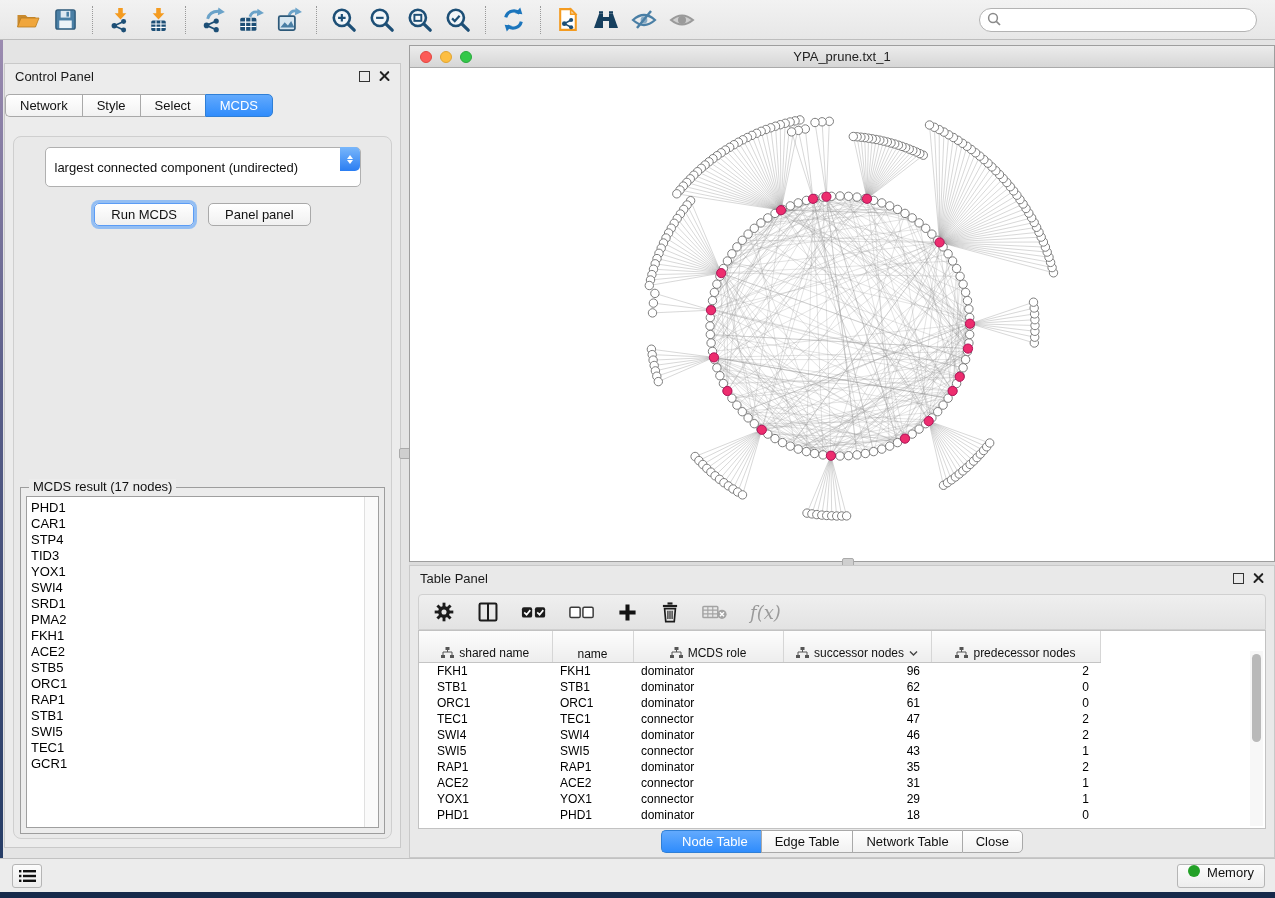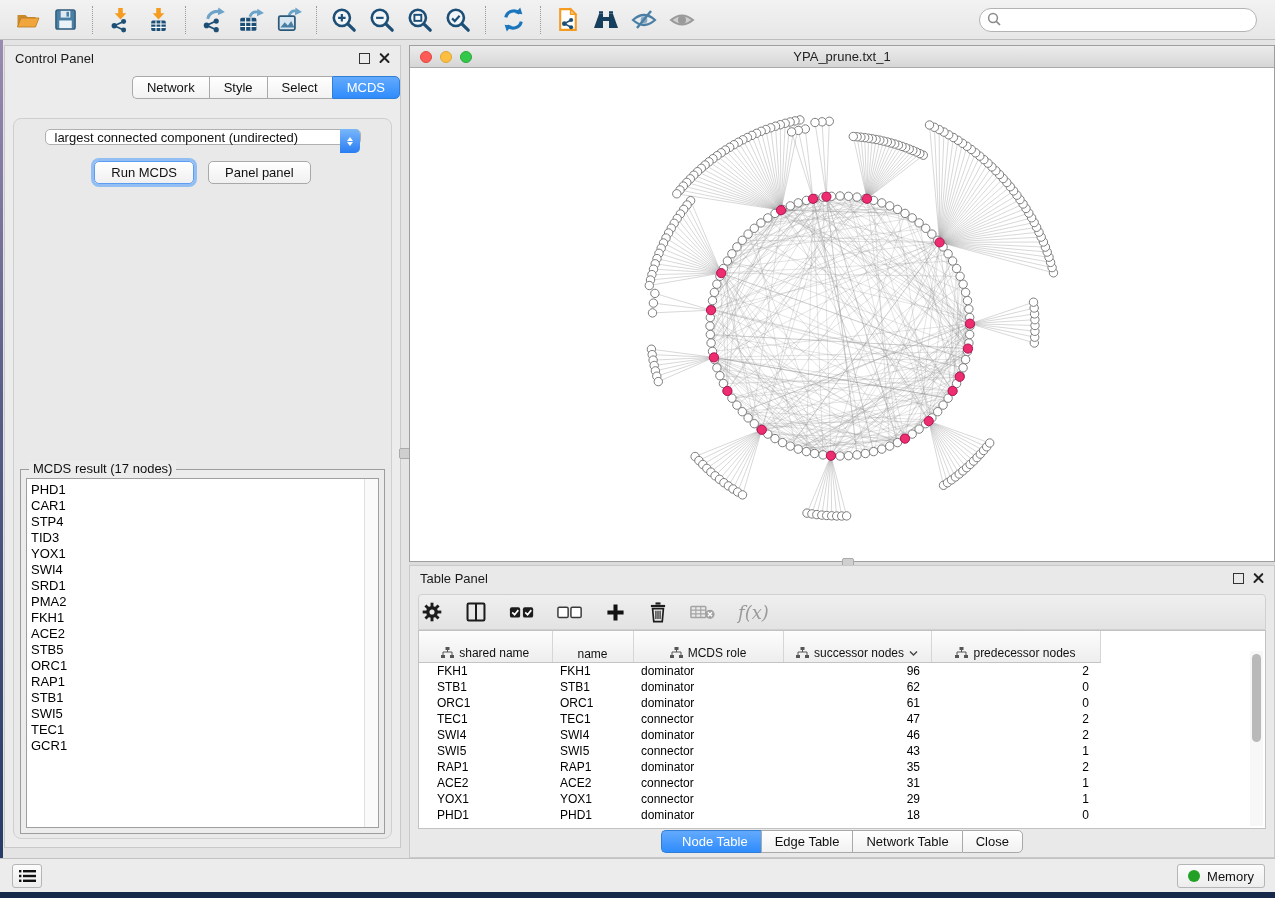--- a/index.html
+++ b/index.html
@@ -15,38 +15,38 @@
   .tb-sep { width:1px; height:28px; border-left:1px dotted #9a9a9a; margin:0 8px; }
   .tb-spacer { flex:1; }
   .search-wrap { position:relative; width:278px; height:24px; margin-right:10px; }
   .search-wrap input { width:100%; height:100%; border:1px solid #b3b3b3; border-radius:12px; background:#fff; padding:0 10px 0 26px; font-size:12px; outline:none; }
   .search-glyph { position:absolute; left:8px; top:4px; }
 
   
   .main { position:absolute; top:40px; left:3px; right:0; bottom:40px; background:#e4e4e4; }
 
   
-  .control-panel { position:absolute; left:1px; top:5px; width:397px; bottom:10px; background:#ececec; border:1px solid #c9c9c9; }
+  .control-panel { position:absolute; left:1px; top:23px; width:397px; bottom:10px; background:#ececec; border:1px solid #c9c9c9; }
   .panel-titlebar { height:24px; display:flex; align-items:center; padding:0 10px; }
   .panel-title { font-size:13px; color:#1a1a1a; }
   .panel-titlebar .sp { flex:1; }
   .float-glyph { width:11px; height:11px; border:1.6px solid #333; margin-right:9px; }
   .close-glyph { width:11px; height:11px; position:relative; }
   .close-glyph:before,.close-glyph:after { content:""; position:absolute; left:-1px; top:4.5px; width:13px; height:2.4px; background:#222; border-radius:1px; }
   .close-glyph:before { transform:rotate(45deg); } .close-glyph:after { transform:rotate(-45deg); }
 
-  .seg-tabs { display:flex; justify-content:flex-end; margin-top:6px; }
+  .seg-tabs { display:flex; justify-content:flex-start; margin-top:6px; }
   .seg-tab { font-size:13px; padding:3px 14px; background:linear-gradient(#ffffff,#f2f2f2); border:1px solid #a9a9a9; border-right:none; color:#111; }
   .seg-tab:first-child { border-radius:5px 0 0 5px; }
   .seg-tab:last-child { border-right:1px solid #a9a9a9; border-radius:0 5px 5px 0; }
   .seg-tab.sel { background:linear-gradient(#63aafd,#2f8cfc); color:#fff; border-color:#2f7fd6; }
 
   .cp-inner { position:absolute; left:8px; right:8px; top:72px; bottom:8px; background:#e9e9e9; border:1px solid #cfcfcf; border-radius:8px; }
   .opt-label { text-align:center; font-size:13px; color:#111; margin-top:28px; }
-  .dropdown { position:relative; margin:10px auto 0; width:316px; height:16px; background:#fff; border:1px solid #b0b0b0; border-radius:5px; display:flex; align-items:center; padding-left:9px; font-size:13px; color:#111; }
+  .dropdown { position:relative; margin:10px auto 0; width:316px; height:40px; background:#fff; border:1px solid #b0b0b0; border-radius:5px; display:flex; align-items:center; padding-left:9px; font-size:13px; color:#111; }
   .dd-cap { position:absolute; right:0; top:-1px; width:20px; height:24px; border-radius:0 5px 5px 0; background:linear-gradient(#79b7fb,#2a7df2); display:flex; flex-direction:column; align-items:center; justify-content:center; gap:1px; }
   .dd-cap i { width:0; height:0; border-left:3.5px solid transparent; border-right:3.5px solid transparent; }
   .dd-cap .up { border-bottom:4.5px solid #fff; } .dd-cap .dn { border-top:4.5px solid #fff; }
   .btn-row { display:flex; justify-content:center; gap:14px; margin-top:16px; }
   .mac-btn { font-size:13px; color:#111; background:linear-gradient(#ffffff,#f0f0f0); border:1px solid #a9a9a9; border-radius:5px; padding:3px 16px; }
   .mac-btn.focus { box-shadow:0 0 0 3px rgba(77,155,252,.55); border-color:#5b9cf5; }
 
   .mcds-fieldset { position:absolute; left:4px; right:4px; top:350px; bottom:4px; border:1px solid #9d9d9d; margin:0 2px; background:#ececec; }
   .mcds-legend { position:absolute; top:-9px; left:8px; background:#ececec; padding:0 4px; font-size:13px; color:#111; }
   .mcds-list { position:absolute; left:5px; right:5px; top:8px; bottom:5px; background:#fff; border:1px solid #9f9f9f; overflow:hidden; }
@@ -65,42 +65,42 @@
   .net-title { position:absolute; left:0; right:0; text-align:center; font-size:13px; color:#222; }
   .net-canvas { position:absolute; left:0; right:0; top:22px; bottom:0; background:#fff; overflow:hidden; }
 
   .h-divider { position:absolute; left:406px; right:0; top:522px; height:3px; background:#dcdcdc; }
   .h-handle { position:absolute; left:50%; top:-4px; width:12px; height:10px; background:#cfcfcf; border:1px solid #aaa; border-radius:2px; }
   .v-divider { position:absolute; left:399px; top:5px; width:7px; bottom:10px; background:#e4e4e4; }
   .v-handle { position:absolute; top:403px; left:-3px; width:12px; height:11px; background:#cfcfcf; border:1px solid #aaa; border-radius:2px; }
 
   
   .table-panel { position:absolute; left:406px; right:0; top:525px; bottom:0; background:#e9e9e9; border:1px solid #c9c9c9; }
-  .tp-toolbar { position:absolute; left:8px; right:8px; top:28px; height:36px; background:linear-gradient(#efefef,#e3e3e3); border:1px solid #d0d0d0; border-radius:4px 4px 0 0; display:flex; align-items:center; padding-left:2px; gap:22px; }
+  .tp-toolbar { position:absolute; left:8px; right:8px; top:28px; height:36px; background:linear-gradient(#efefef,#e3e3e3); border:1px solid #d0d0d0; border-radius:4px 4px 0 0; display:flex; align-items:center; padding-left:14px; gap:22px; }
   .tp-ico { display:flex; align-items:center; justify-content:center; }
   .fx { font-family:"DejaVu Serif","Liberation Serif",serif; font-style:italic; font-size:18px; color:#9a9a9a; }
   .tbl-wrap { position:absolute; left:8px; right:8px; top:64px; bottom:28px; background:#fff; border:1px solid #c2c2c2; overflow:hidden; }
   .tbl-scroll { position:absolute; right:2px; top:20px; bottom:2px; width:13px; background:#f7f7f7; }
   .tbl-thumb { position:absolute; left:2px; top:3px; width:9px; height:88px; background:#b9b9b9; border-radius:5px; }
   table.node-table { border-collapse:collapse; table-layout:fixed; }
   .node-table th { height:19px; font-size:12px; font-weight:400; color:#111; background:linear-gradient(#fdfdfd,#ededed); border-bottom:1px solid #c4c4c4; border-right:1px solid #d6d6d6; text-align:center; position:relative; white-space:nowrap; overflow:hidden; }
   .node-table td { height:16px; font-size:12px; color:#000; white-space:nowrap; overflow:hidden; padding-left:8px; }
   .node-table td.num { text-align:right; padding-right:11px; }
   .node-table td:first-child { padding-left:18px; }
   .th-flex { display:inline-flex; align-items:center; gap:5px;margin-top:15px; }
   .tp-tabs { position:absolute; left:0; right:0; bottom:4px; display:flex; justify-content:center; }
   .tp-tab { font-size:13px; padding:3px 13px; background:linear-gradient(#ffffff,#f1f1f1); border:1px solid #a9a9a9; border-right:none; color:#111; }
   .tp-tab:first-child { border-radius:5px 0 0 5px;padding-left:20px; }
   .tp-tab:last-child { border-right:1px solid #a9a9a9; border-radius:0 5px 5px 0; }
   .tp-tab.sel { background:linear-gradient(#63aafd,#2f8cfc); color:#fff; border-color:#2f7fd6; }
 
   
   .status-bar { position:absolute; left:0; right:0; bottom:6px; height:34px; background:#ececec; border-top:1px solid #c2c2c2; }
   .menu-btn { position:absolute; left:12px; top:5px; width:30px; height:24px; background:linear-gradient(#fcfcfc,#ededed); border:1px solid #b5b5b5; border-radius:3px; display:flex; align-items:center; justify-content:center; }
-  .memory-btn { position:absolute; right:10px; top:5px; height:24px; background:linear-gradient(#fcfcfc,#ededed); border:1px solid #b5b5b5; border-radius:3px; display:flex; align-items:center; padding:7px 10px; gap:7px; font-size:13px; color:#111; }
+  .memory-btn { position:absolute; right:10px; top:5px; height:24px; background:linear-gradient(#fcfcfc,#ededed); border:1px solid #b5b5b5; border-radius:3px; display:flex; padding:0 10px; gap:7px; font-size:13px; color:#111; }
   .mem-dot { width:12px; height:12px; border-radius:50%; background:#23a127; }
 </style>
 </head>
 <body>
 
 <div class="screen">
   <div class="desktop-left"></div>
   <div class="desktop-bottom"></div>
 
   <div class="toolbar">

